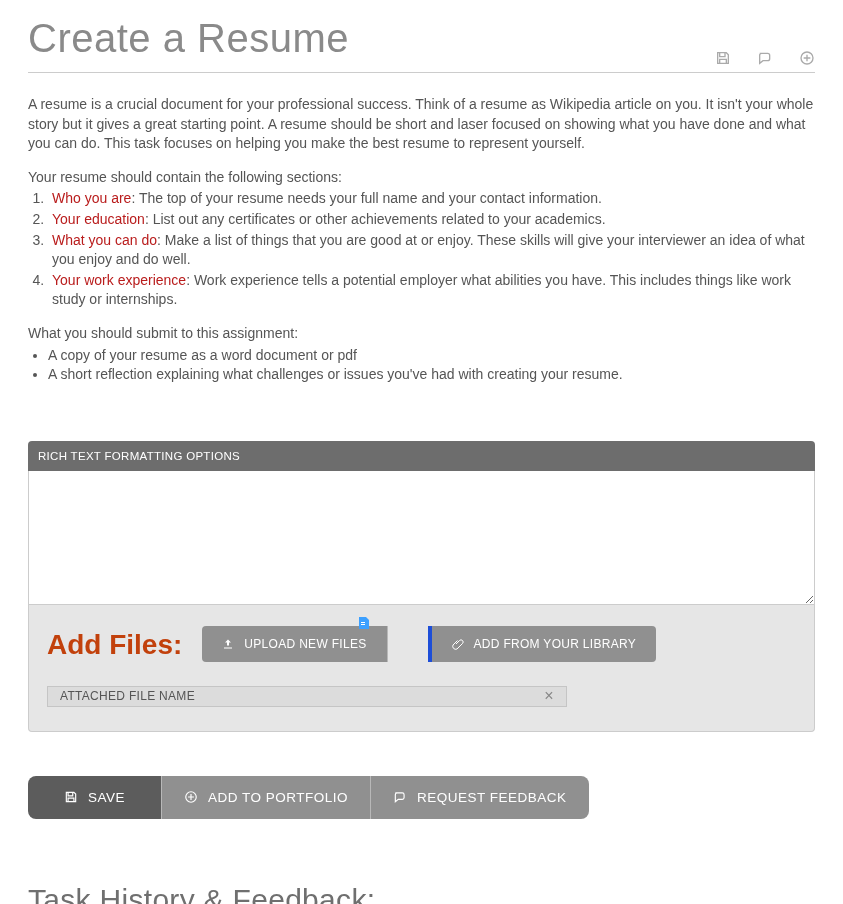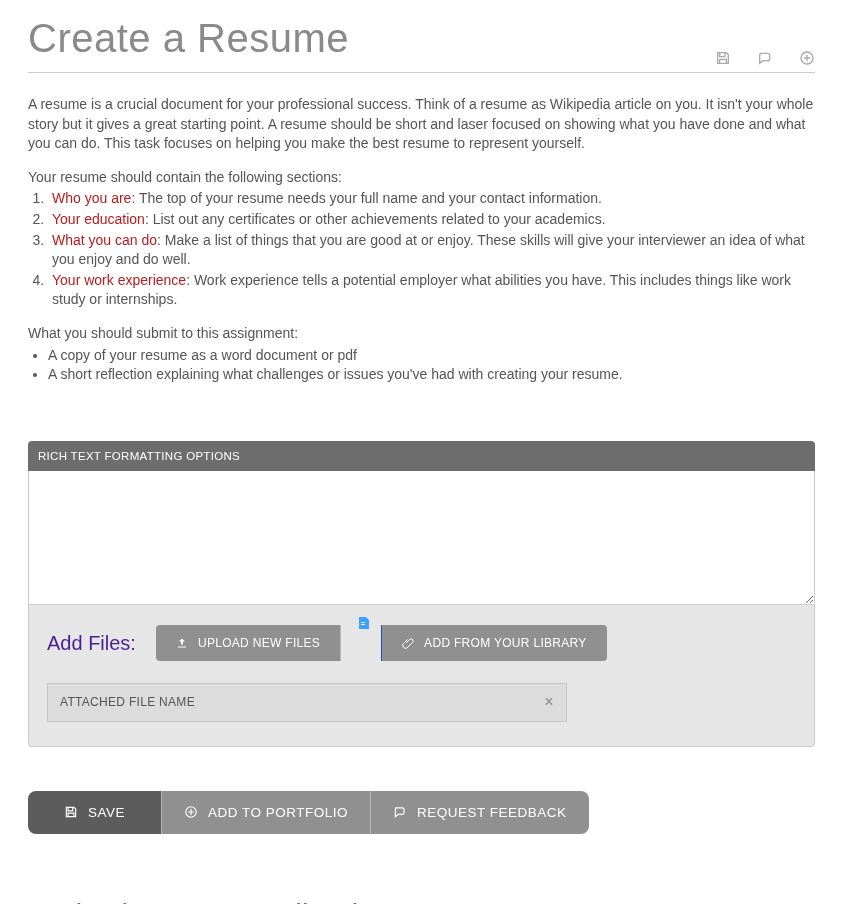--- a/index.html
+++ b/index.html
@@ -68,40 +68,40 @@
     border-radius: 0 0 0 0;
   }
   .addfiles-panel {
     background: #e6e6e6;
     border: 1px solid #ccc;
     border-top: none;
     border-radius: 0 0 4px 4px;
     padding: 20px 18px 24px 18px;
   }
   .addfiles-row { display:flex; align-items:center; gap:20px; position:relative;}
-  .addfiles-label { font-size: 20px; color:#4c1d95; font-weight: 400; }
+  .addfiles-label { font-size: 28px; color:#c2410c; font-weight: 700; }
   .btn-group { display:flex; border-radius:4px; overflow:hidden;gap:40px; }
   .btn-upload, .btn-library {
     background:#909090; color:#fff; border:none; 
     font-size:12px; letter-spacing:0.3px; padding:11px 20px;
     display:flex; align-items:center; gap:10px; cursor:pointer;
     font-family: inherit;
   }
   .btn-upload { border-right:1px solid #b8b8b8; }
-  .btn-library { border-left:1px solid #1d4ed8; }
+  .btn-library { border-left:4px solid #1d4ed8; }
   .blue-marker {
     position:absolute; top:-10px; left:312px;
     width:10px; height:12px;
   }
   .blue-marker svg { width:10px; height:12px; }
   .attached-wrap { margin-top: 22px; }
   .attached-chip {
     background:#dcdcdc; border:1px solid #c5c5c5;
     display:flex; align-items:center; justify-content:space-between;
-    padding: 10px 12px; width: 520px;
+    padding: 1px 12px; width: 520px;
     font-size: 12px; color:#555; letter-spacing:0.3px;
   }
   .attached-chip .x { color:#888; font-size:16px; cursor:pointer; line-height:1; }
 
   .action-row { display:flex; margin-top: 44px; border-radius:8px; overflow:hidden; width:fit-content;}
   .action-btn {
     border:none; color:#fff; font-size:13.5px; letter-spacing:0.5px;
     padding: 14px 22px; display:flex; align-items:center; gap:10px;
     cursor:pointer; font-family:inherit;
   }

